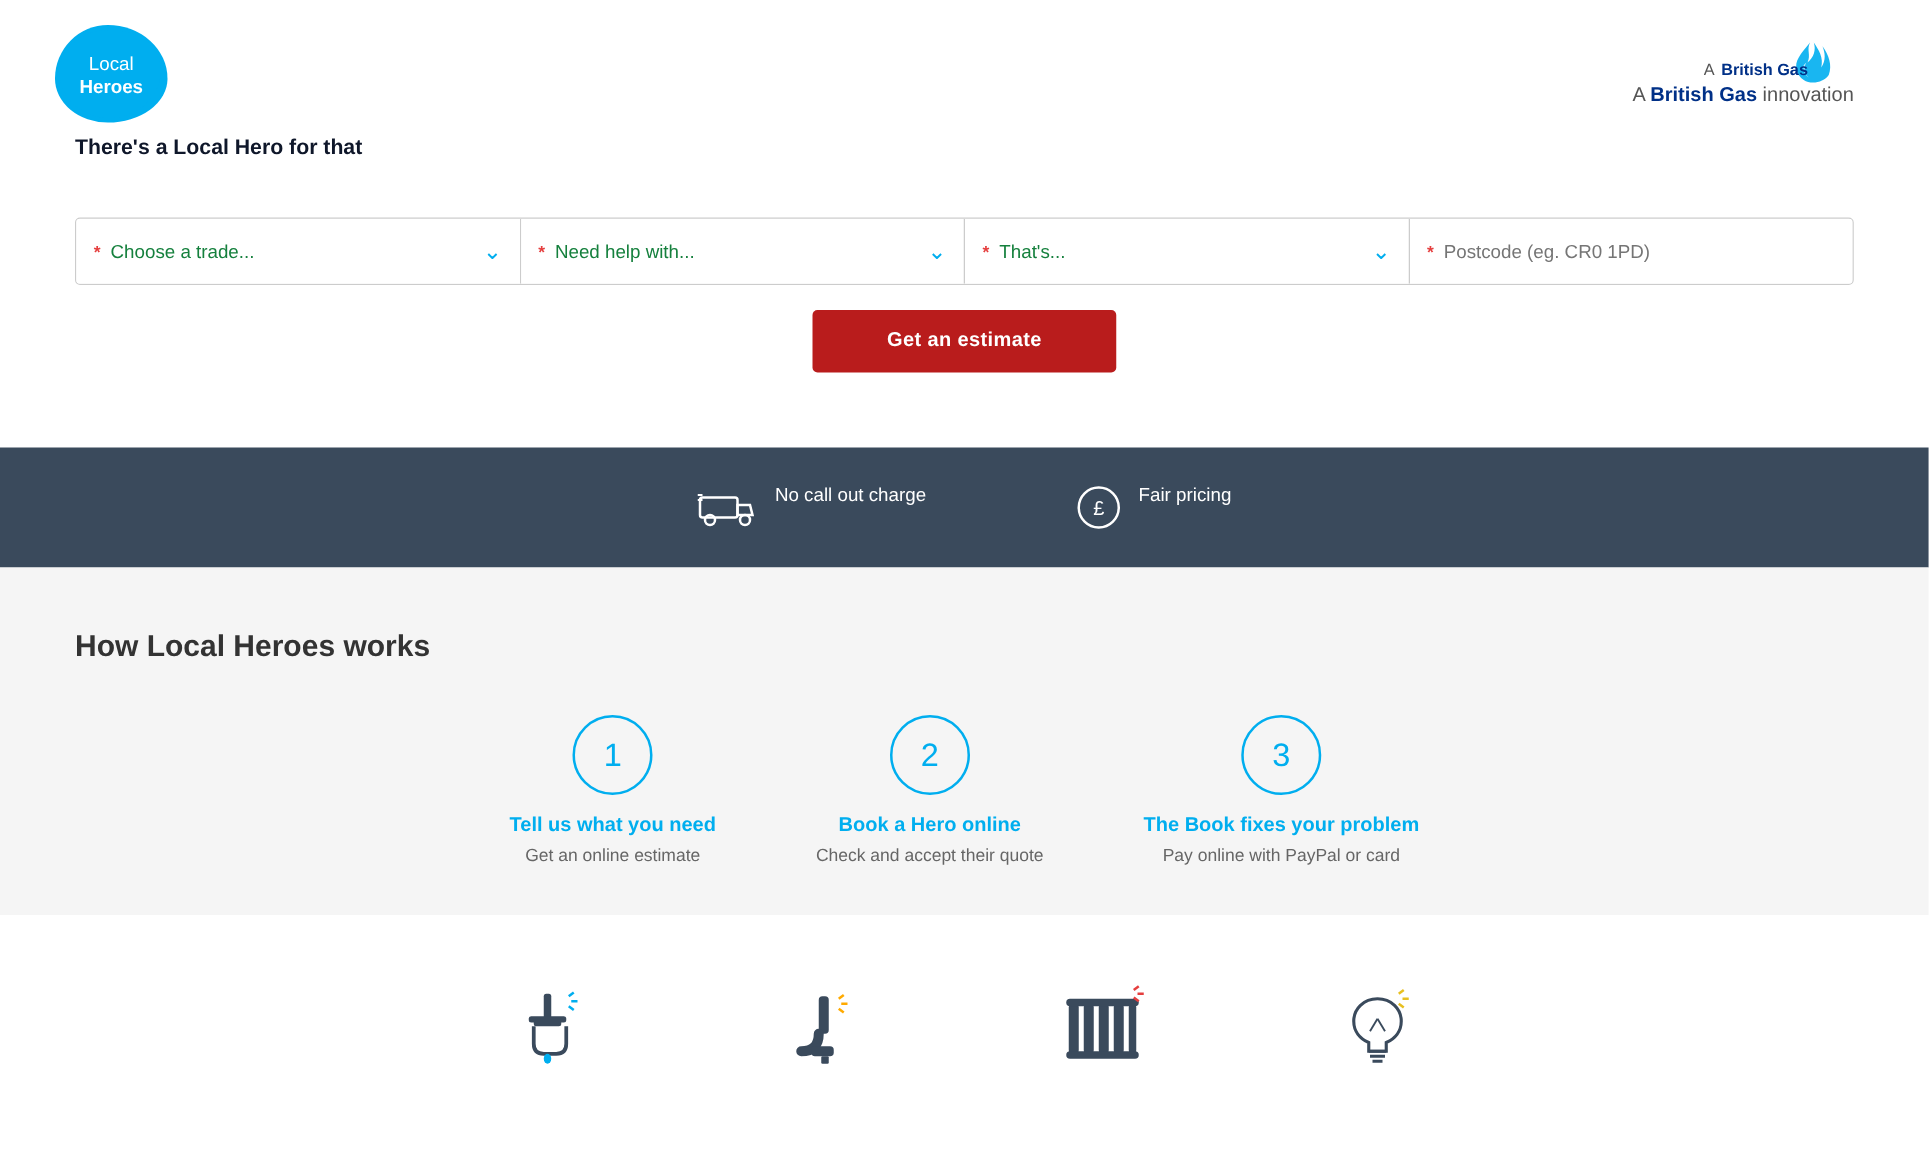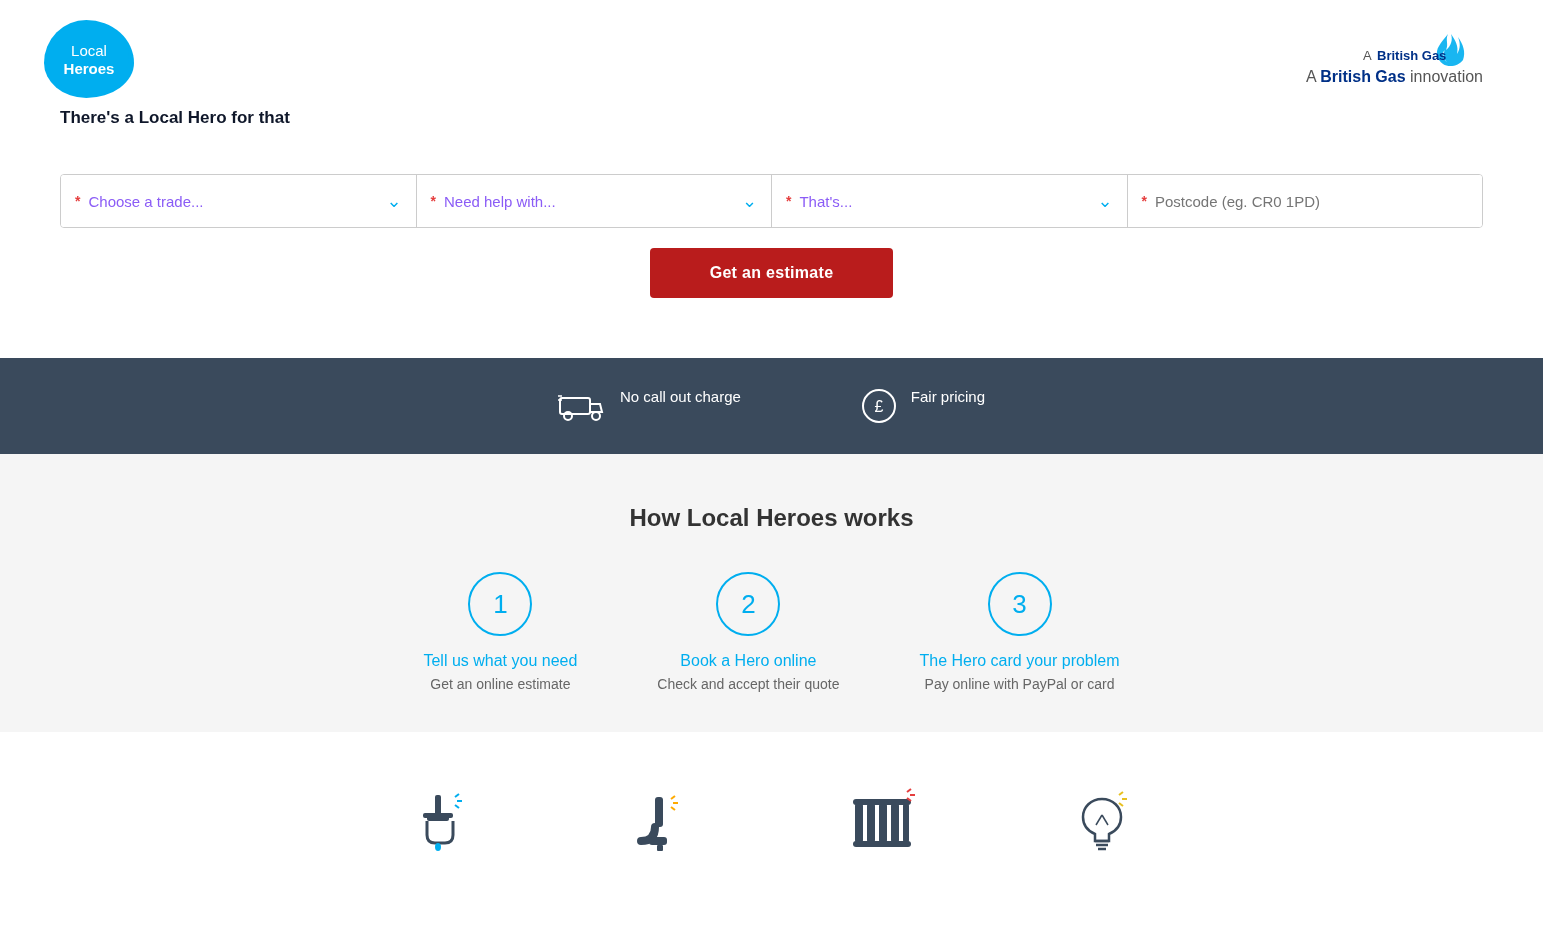--- a/index.html
+++ b/index.html
@@ -80,21 +80,21 @@
 
     .required-star {
       color: #e53e3e;
       font-size: 14px;
       margin-right: 8px;
       font-weight: 700;
     }
 
     .field-text {
       flex: 1;
-      color: #8b5cf6;
+      color: #15803d;
       font-size: 15px;
     }
 
     .chevron-down {
       color: #00aeef;
       font-size: 18px;
     }
 
     .postcode-field {
       display: flex;
@@ -147,21 +147,21 @@
       font-size: 15px;
     }
 
     
     .how-it-works {
       padding: 50px 60px 40px;
       background: #f5f5f5;
     }
 
     .section-title {
-      text-align: center;
+      text-align: left;
       font-size: 24px;
       font-weight: 700;
       color: #333;
       margin-bottom: 40px;
     }
 
     .steps-row {
       display: flex;
       justify-content: center;
       gap: 80px;
@@ -184,21 +184,21 @@
       align-items: center;
       justify-content: center;
       font-size: 26px;
       color: #00aeef;
       font-weight: 300;
       margin-bottom: 16px;
     }
 
     .step-heading {
       font-size: 16px;
-      font-weight: 400;
+      font-weight: 700;
       color: #00aeef;
       margin-bottom: 6px;
     }
 
     .step-desc {
       font-size: 14px;
       color: #666;
     }
 
     
@@ -343,21 +343,21 @@
         <span>2</span>
       </div>
       <div class="step-heading">Book a Hero online</div>
       <div class="step-desc">Check and accept their quote</div>
     </div>
 
     <div class="step">
       <div class="step-circle">
         <span>3</span>
       </div>
-      <div class="step-heading">The Hero card your problem</div>
+      <div class="step-heading">The Book fixes your problem</div>
       <div class="step-desc">Pay online with PayPal or card</div>
     </div>
 
   </div>
 </div>
 
 <div class="our-services">
 
   <div class="services-row">
 

